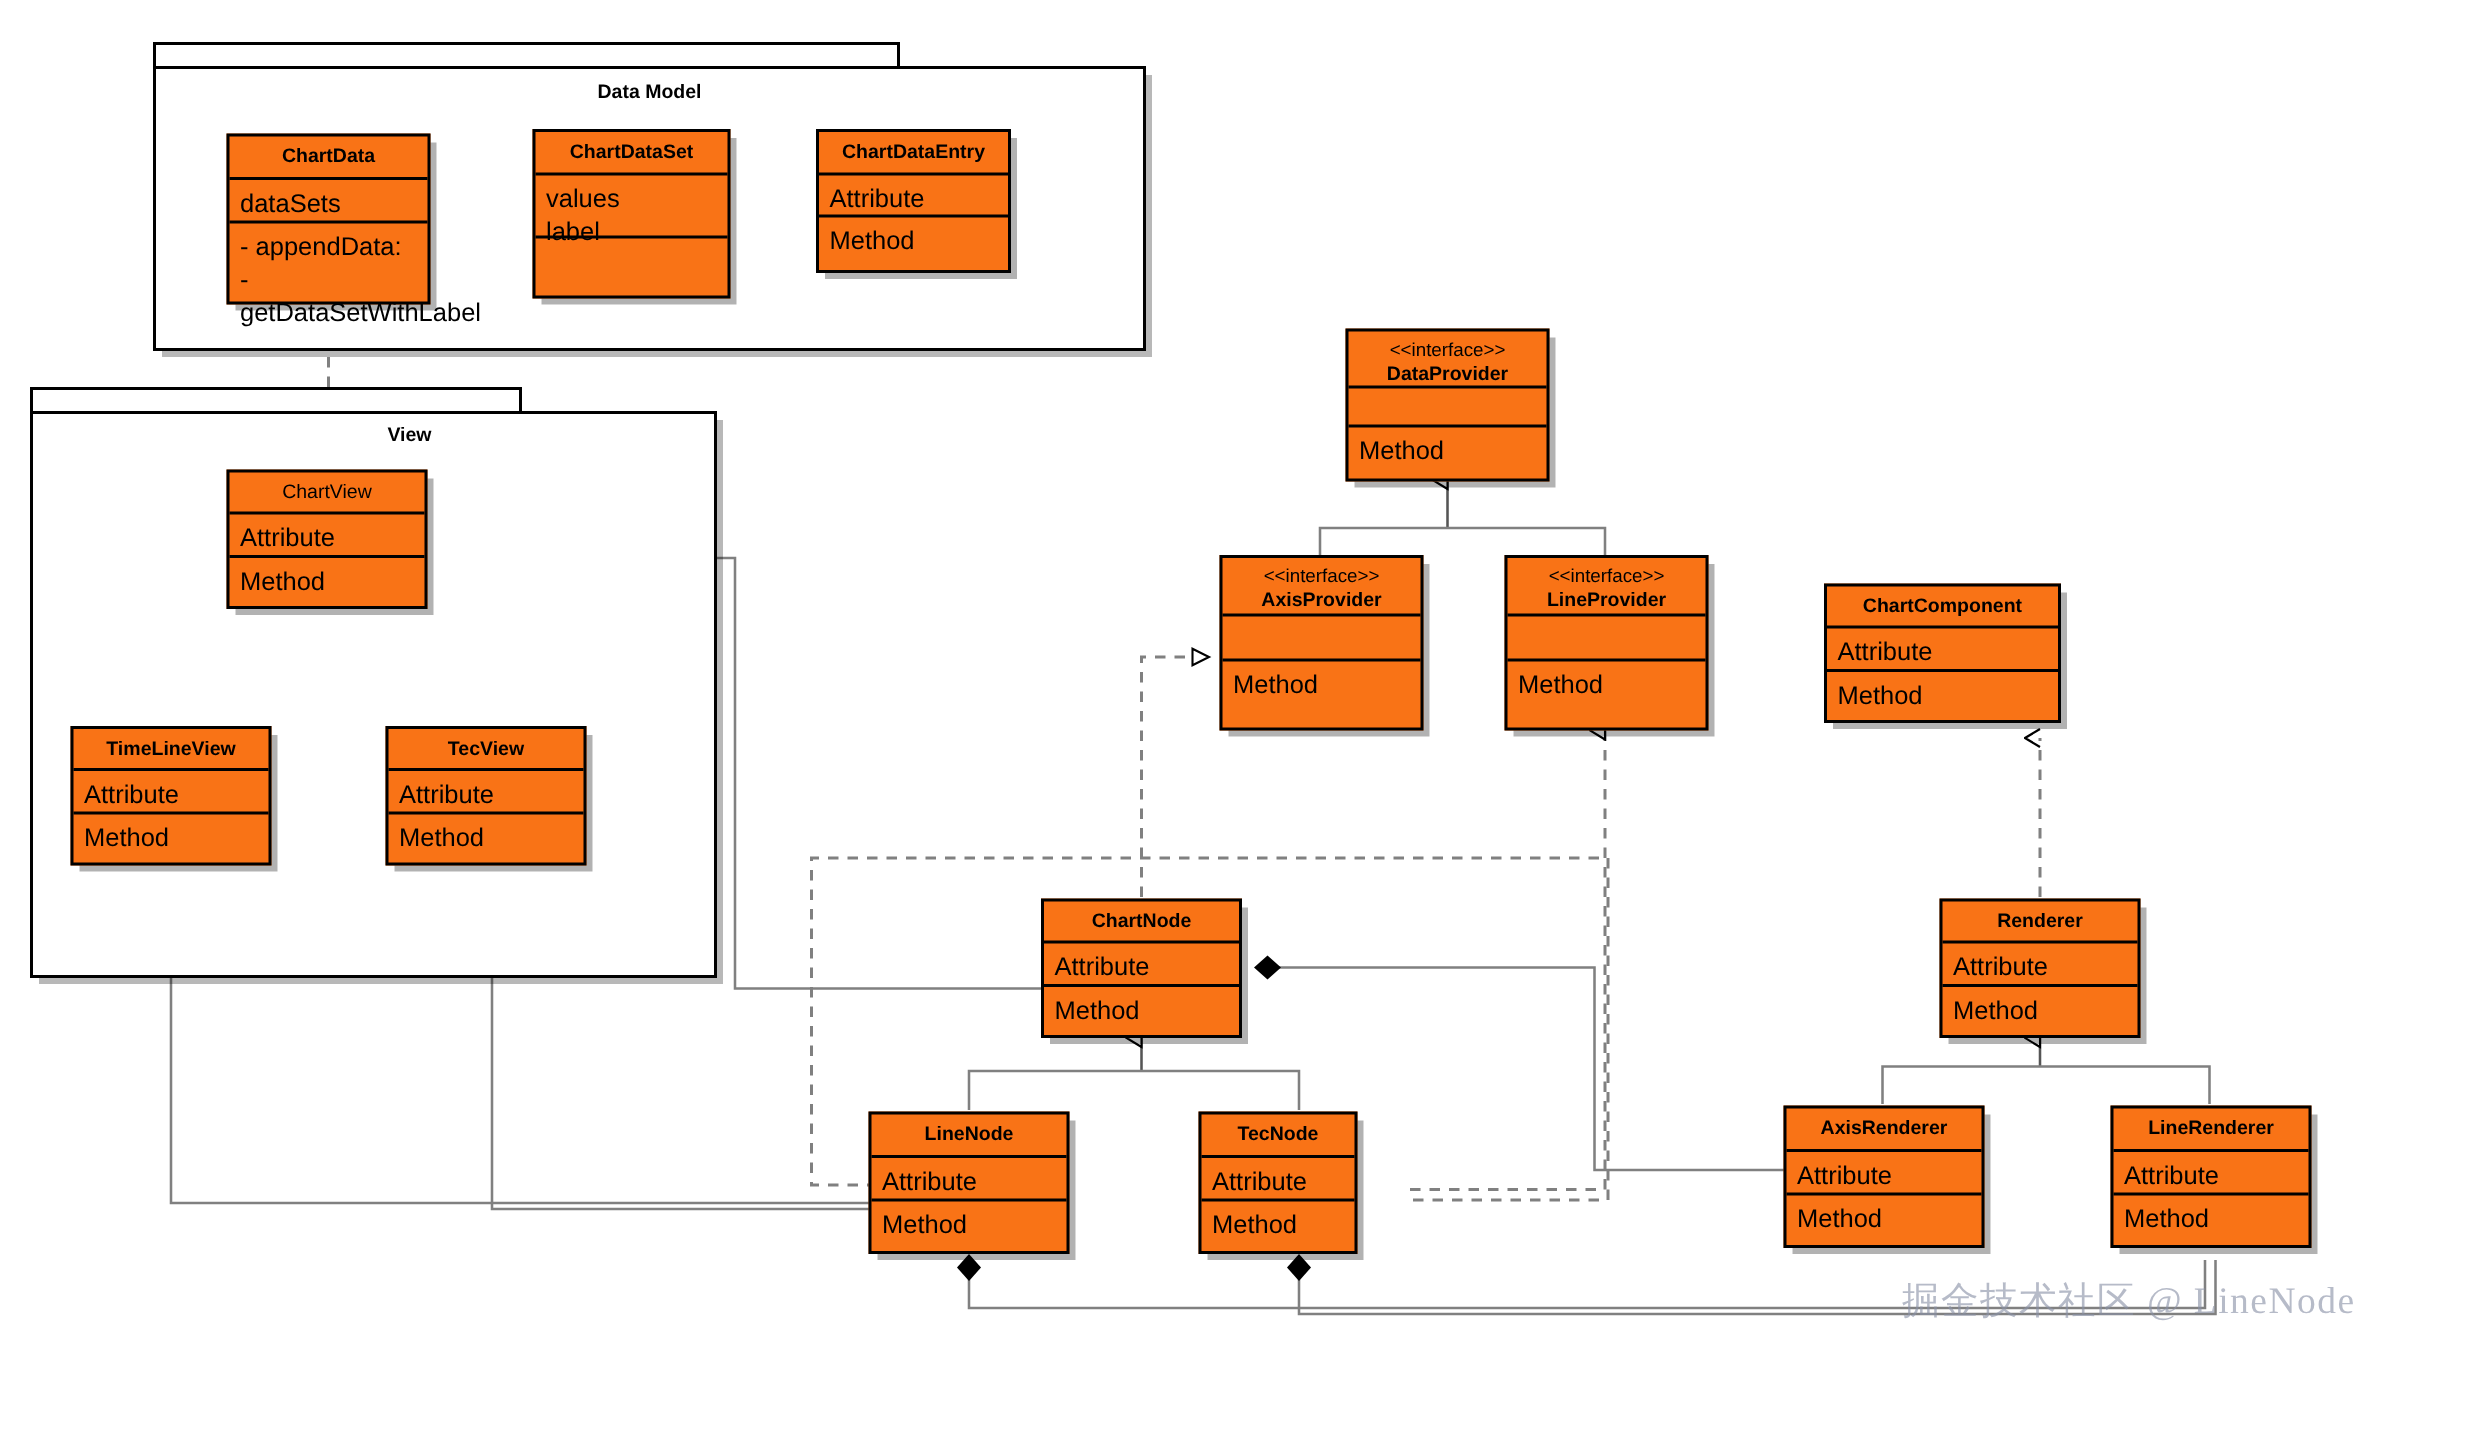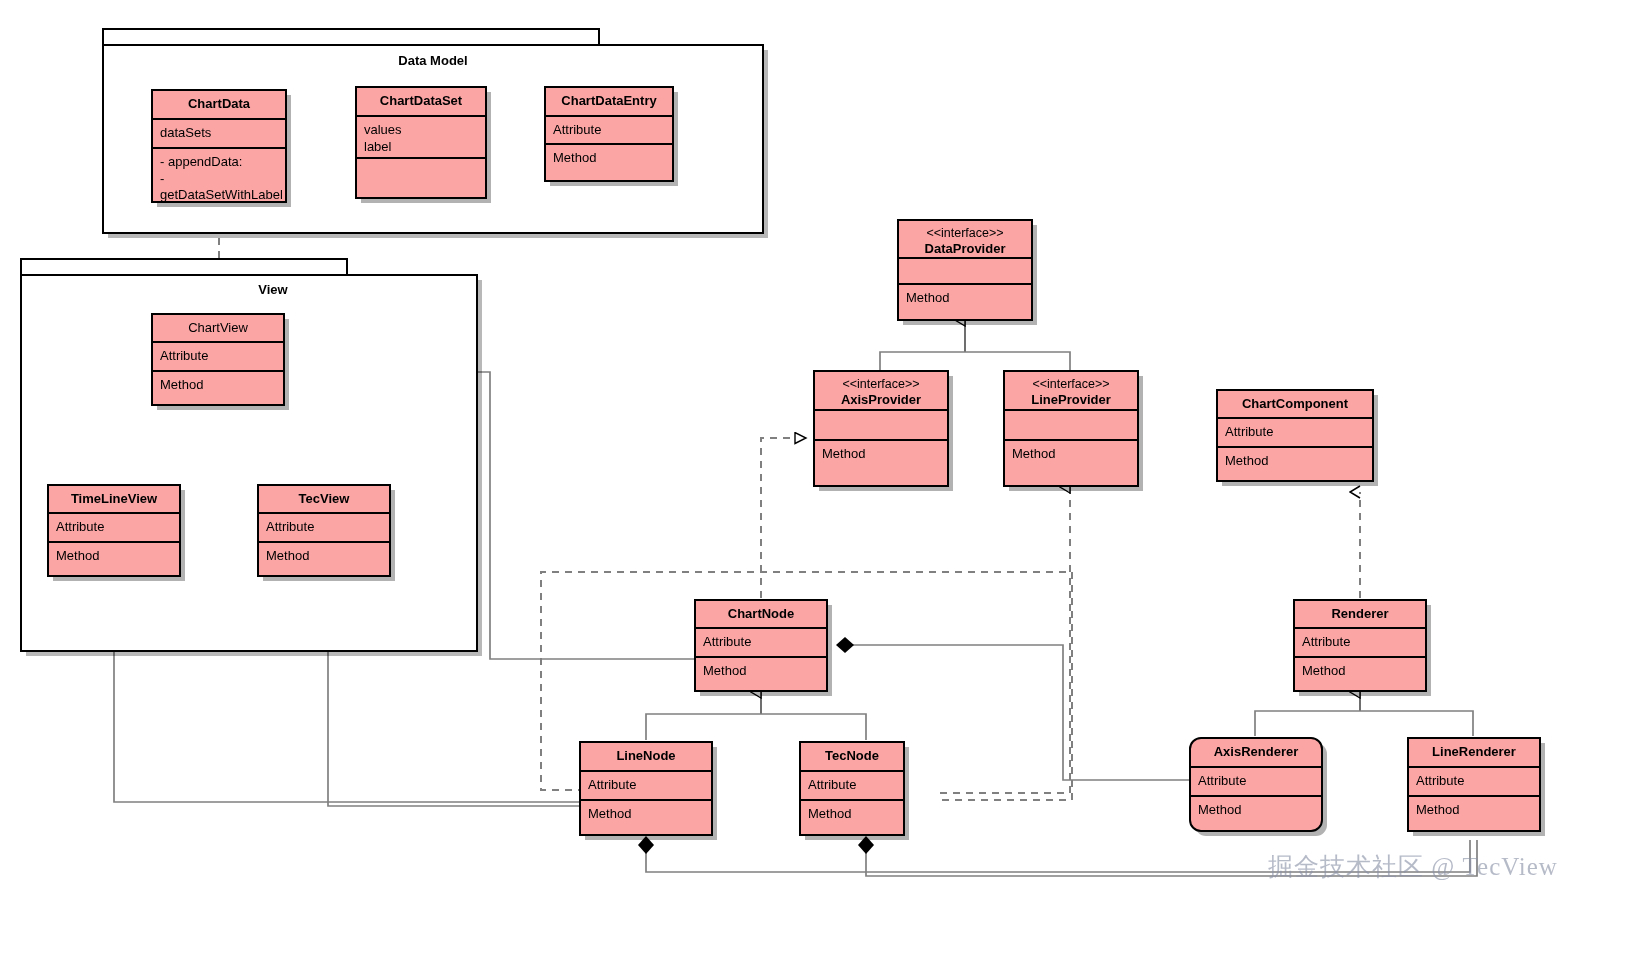--- a/index.html
+++ b/index.html
@@ -8,27 +8,27 @@
   svg.wires{position:absolute;left:0;top:0;width:1648px;height:953px;pointer-events:none;}
 
   
   .pkg{position:absolute;}
   .pkg .tab{position:absolute;border:2px solid #000;background:#fff;box-sizing:border-box;}
   .pkg .body{position:absolute;border:2px solid #000;background:#fff;box-sizing:border-box;
              box-shadow:5px 5px 0 -1px rgba(0,0,0,.28);}
   .pkg .pkgname{position:absolute;width:100%;text-align:center;font-weight:bold;font-size:13px;color:#000;}
 
   
-  .cls{position:absolute;border:2px solid #000;background:#fca5a5;box-sizing:border-box;
+  .cls{position:absolute;border:2px solid #000;background:#f97316;box-sizing:border-box;
        box-shadow:5px 5px 0 -1px rgba(0,0,0,.30);}
   .cls .hd{border-bottom:2px solid #000;text-align:center;font-weight:bold;font-size:13px;
            color:#000;padding:5px 4px 6px;line-height:1.18;box-sizing:border-box;}
   .cls .hd .stereo{display:block;font-weight:normal;font-size:12.5px;}
   .cls .hd.plain{font-weight:normal;}
-  .cls .sec{border-bottom:2px solid #000;font-size:13px;color:#000;padding:5px 7px;
+  .cls .sec{border-bottom:2px solid #000;font-size:17px;color:#000;padding:5px 7px;
             box-sizing:border-box;line-height:1.28;white-space:pre-line;}
   .cls .sec.last{border-bottom:none;}
   .cls .sec.empty{padding:0;}
 
   
   .wm{position:absolute;font-size:25px;color:#8b92a8;opacity:.62;letter-spacing:1px;
       font-family:"Liberation Serif",serif;white-space:nowrap;}
 </style>
 </head>
 <body>
@@ -198,27 +198,27 @@
     <div class="sec" style="height:29px;">Attribute</div>
     <div class="sec last">Method</div>
   </div>
 
   <div class="cls" style="left:799px;top:741px;width:106px;height:95px;">
     <div class="hd" style="height:29px;">TecNode</div>
     <div class="sec" style="height:29px;">Attribute</div>
     <div class="sec last">Method</div>
   </div>
 
-  <div class="cls" style="left:1189px;top:737px;width:134px;height:95px;border-radius:12px;">
+  <div class="cls" style="left:1189px;top:737px;width:134px;height:95px;">
     <div class="hd" style="height:29px;">AxisRenderer</div>
     <div class="sec" style="height:29px;">Attribute</div>
     <div class="sec last">Method</div>
   </div>
 
   <div class="cls" style="left:1407px;top:737px;width:134px;height:95px;">
     <div class="hd" style="height:29px;">LineRenderer</div>
     <div class="sec" style="height:29px;">Attribute</div>
     <div class="sec last">Method</div>
   </div>
 
-  <div class="wm" style="left:1268px;top:850px;">掘金技术社区 @ TecView</div>
+  <div class="wm" style="left:1268px;top:850px;">掘金技术社区 @ LineNode</div>
 
 </div>
 
 </body></html>

